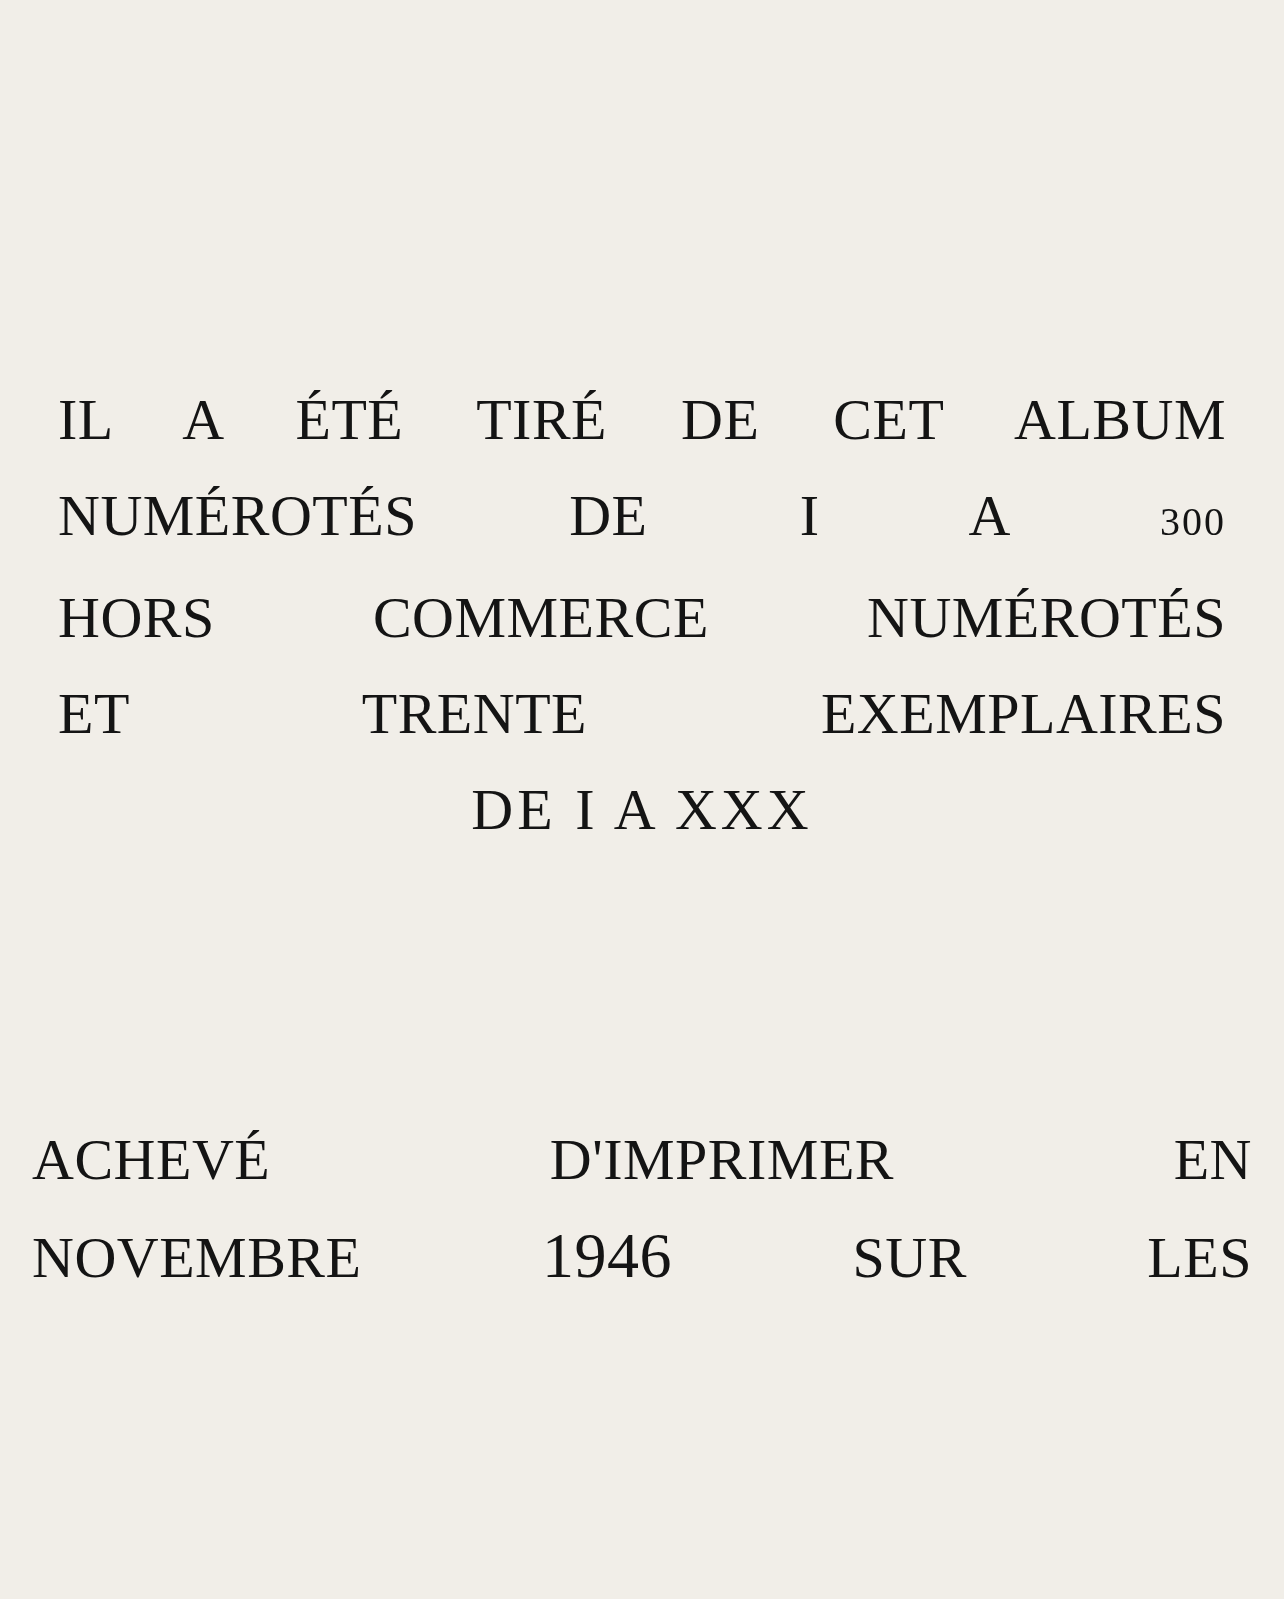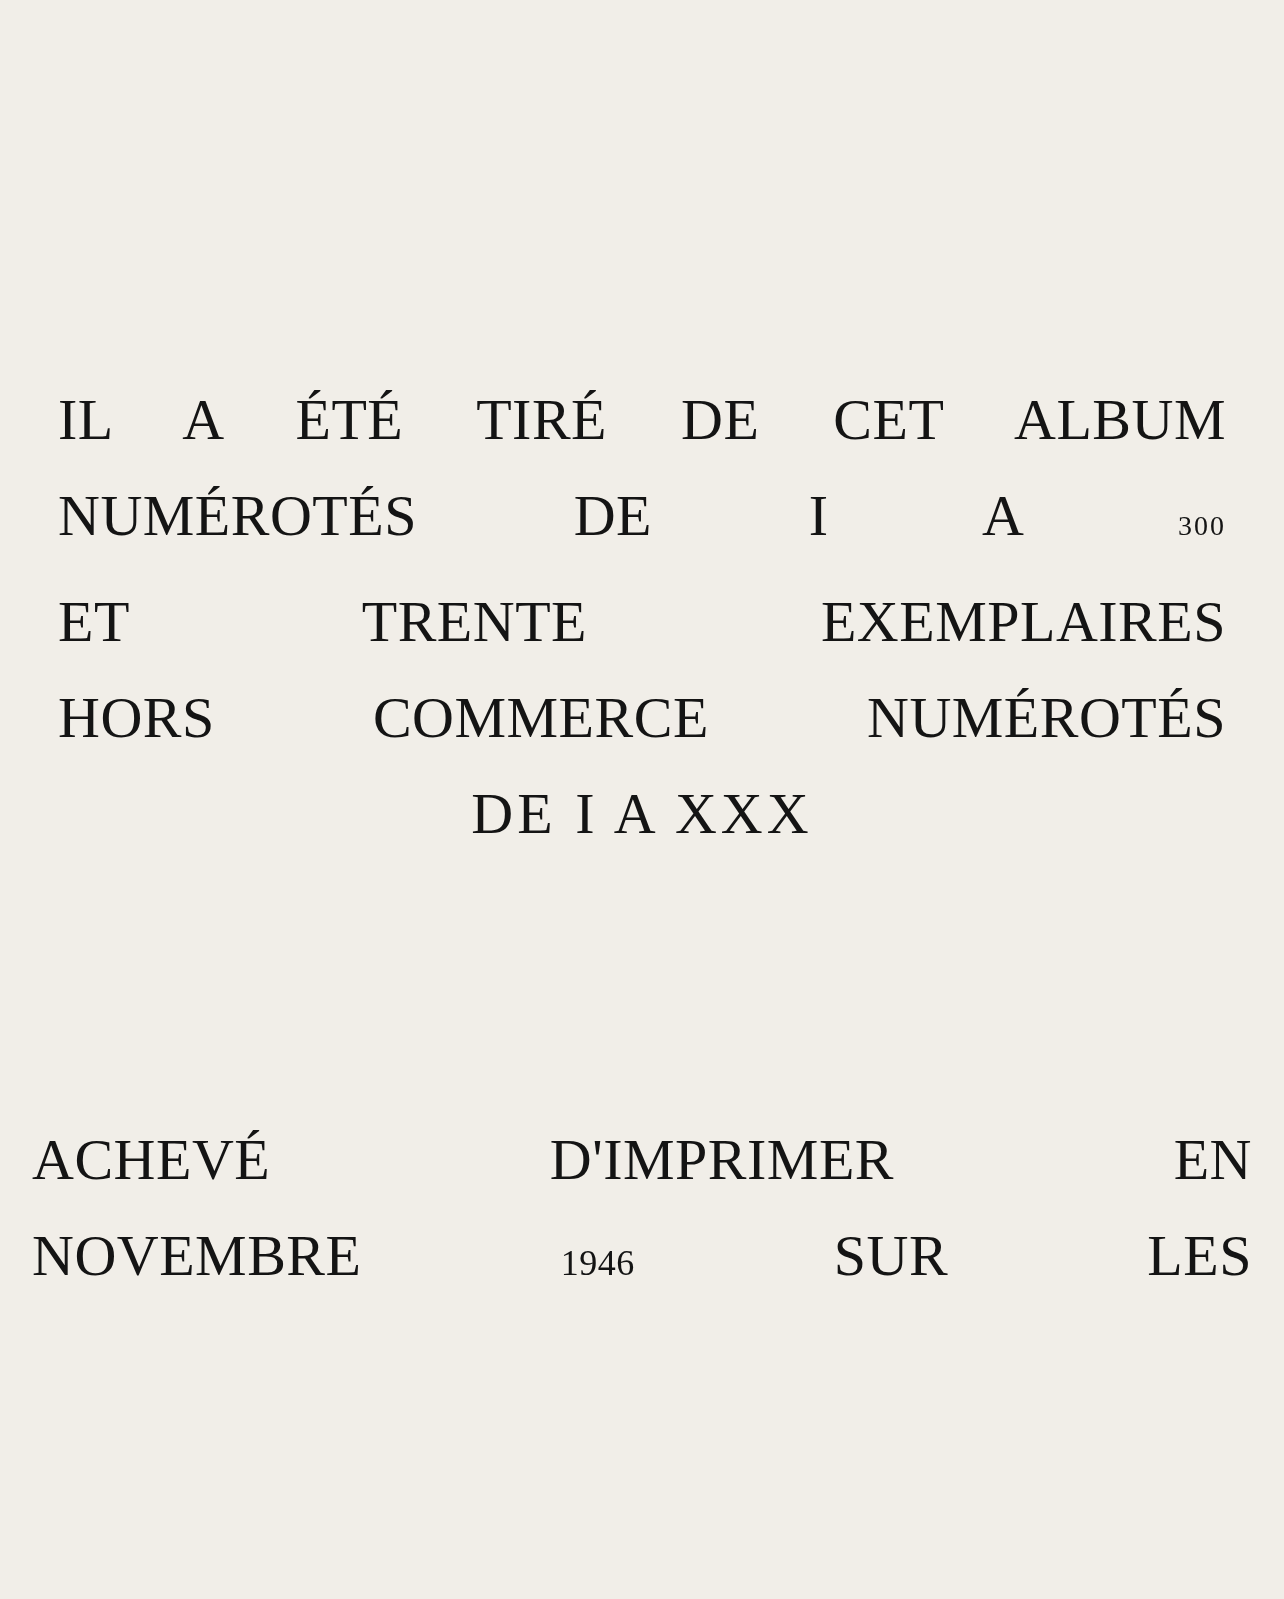--- a/index.html
+++ b/index.html
@@ -41,21 +41,21 @@
   .block-a .line.last {
     text-align: right;
     text-align-last: center;
     letter-spacing: 4px;
   }
   .block-a .line.num {
     text-align: justify;
     text-align-last: justify;
   }
   .numsmall {
-    font-size: 28px;
+    font-size: 40px;
     letter-spacing: 2px;
     vertical-align: baseline;
   }
   .block-b {
     position: absolute;
     left: 0;
     right: 0;
     top: 1112px;
     padding: 0 32px;
     box-sizing: border-box;
@@ -66,33 +66,33 @@
     text-align-last: justify;
     font-size: 58px;
     line-height: 96px;
     letter-spacing: 0.5px;
     white-space: nowrap;
   }
   .block-b .line.tight {
     letter-spacing: 0px;
   }
   .year {
-    font-size: 36px;
+    font-size: 64px;
   }
 </style>
 </head>
 <body>
 
 <div class="page">
 
   <div class="colophon block-a">
     <span class="line">IL A ÉTÉ TIRÉ DE CET ALBUM</span>
     <span class="line num"><span>NUMÉROTÉS DE I A </span><span class="numsmall">300</span></span>
+    <span class="line">HORS COMMERCE NUMÉROTÉS</span>
     <span class="line">ET TRENTE EXEMPLAIRES</span>
-    <span class="line">HORS COMMERCE NUMÉROTÉS</span>
     <span class="line last">DE I A XXX</span>
   </div>
 
   <div class="block-b">
     <span class="line">ACHEVÉ D'IMPRIMER EN</span>
     <span class="line"><span>NOVEMBRE </span><span class="year">1946</span><span> SUR LES</span></span>
   </div>
 
 </div>
 

